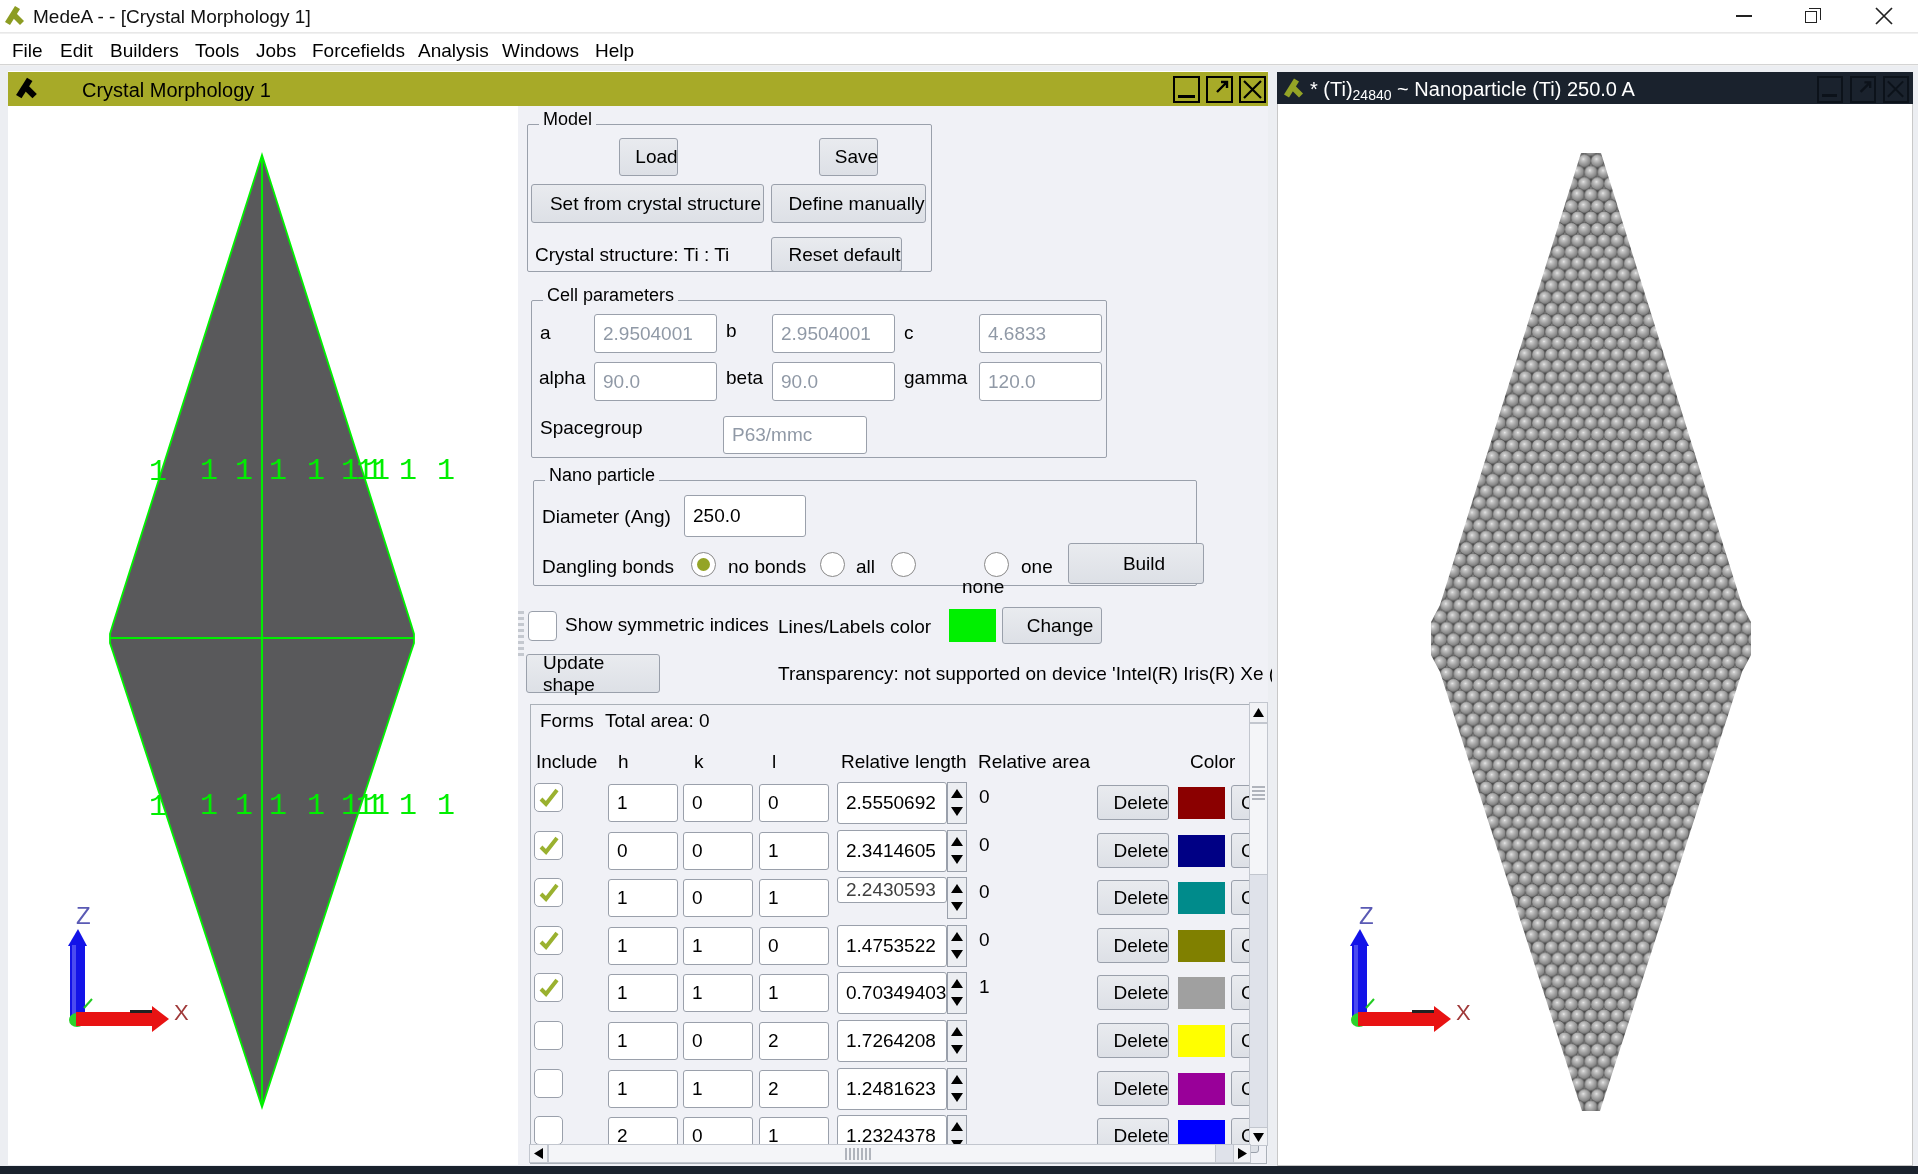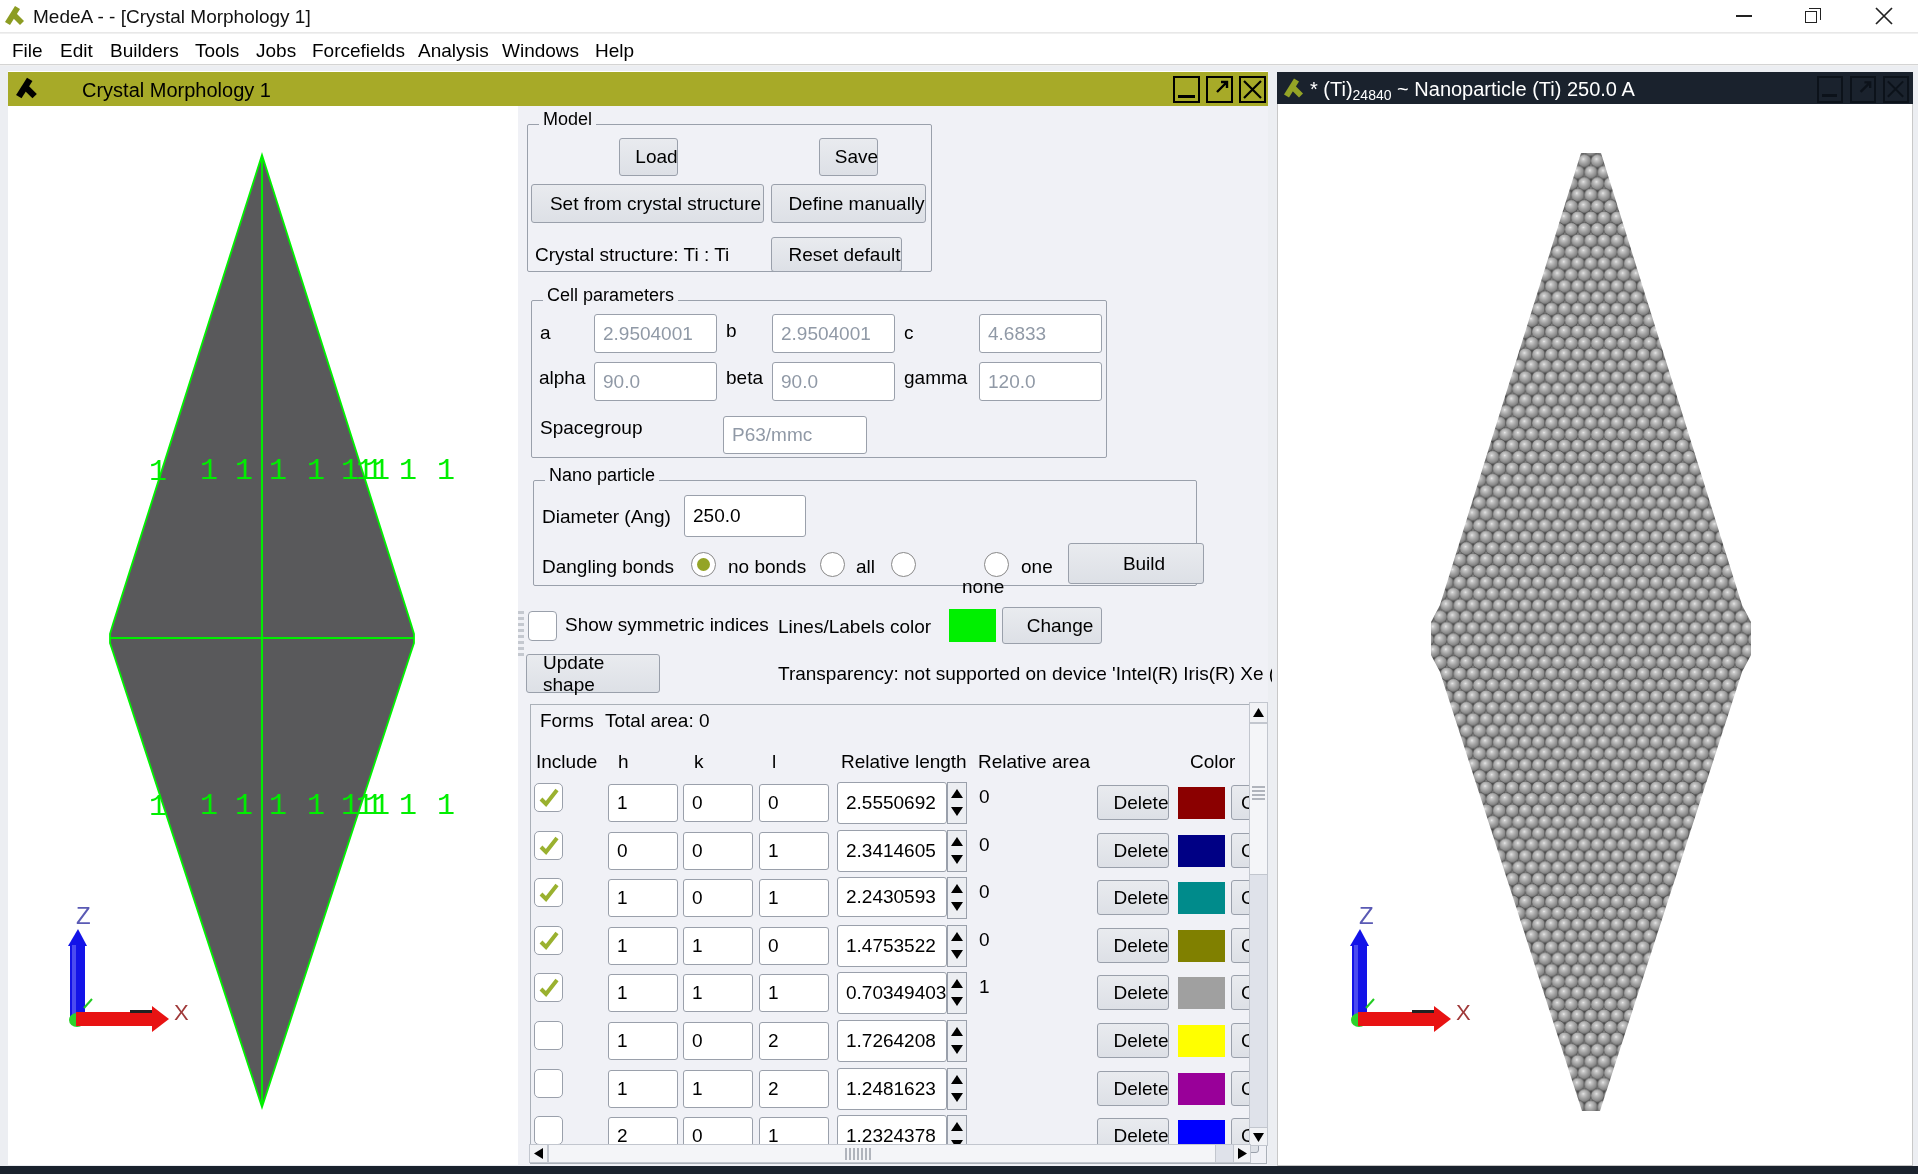--- a/index.html
+++ b/index.html
@@ -220,21 +220,21 @@
 <div class="btn" style="left:1097px;top:833px;width:72px;height:35px;">Delete</div>
 <div class="abs" style="left:1178px;top:835px;width:47px;height:32px;background:#000085;"></div>
 <div class="btn" style="left:1231px;top:833px;width:28px;height:35px;justify-content:flex-start;padding-left:9px;">C</div>
 <div class="abs" style="left:534px;top:878px;width:29px;height:29px;background:#fff;border:1px solid #9aa0ab;border-radius:5px;"></div>
 <svg class="abs" style="left:538px;top:882px;" width="22" height="22" viewBox="0 0 22 22">
       <path d="M3,12 L8,17 L19,3" stroke="#9ab12f" stroke-width="4" fill="none"></path>
     </svg>
 <div class="inp" style="left:608px;top:879px;width:70px;height:38px;color:#000;">1</div>
 <div class="inp" style="left:683px;top:879px;width:70px;height:38px;color:#000;">0</div>
 <div class="inp" style="left:759px;top:879px;width:70px;height:38px;color:#000;">1</div>
-<div class="inp" style="left:837px;top:877px;width:110px;height:40px;color:#000000;">2.2430593</div>
+<div class="inp" style="left:837px;top:877px;width:110px;height:26px;color:#404040;">2.2430593</div>
 <div class="abs" style="left:947px;top:877px;width:20px;height:42px;background:#eceef2;border:1px solid #9aa0ab;"></div>
 <svg class="abs" style="left:950px;top:883px;" width="14" height="11">
       <polygon points="7,1 13,10 1,10" fill="#000"></polygon>
     </svg>
 <svg class="abs" style="left:950px;top:901px;" width="14" height="11">
       <polygon points="1,1 13,1 7,10" fill="#000"></polygon>
     </svg>
 <div class="lbl" style="left:979px;top:881px;">0</div>
 <div class="btn" style="left:1097px;top:880px;width:72px;height:35px;">Delete</div>
 <div class="abs" style="left:1178px;top:882px;width:47px;height:32px;background:#008b8b;"></div>

